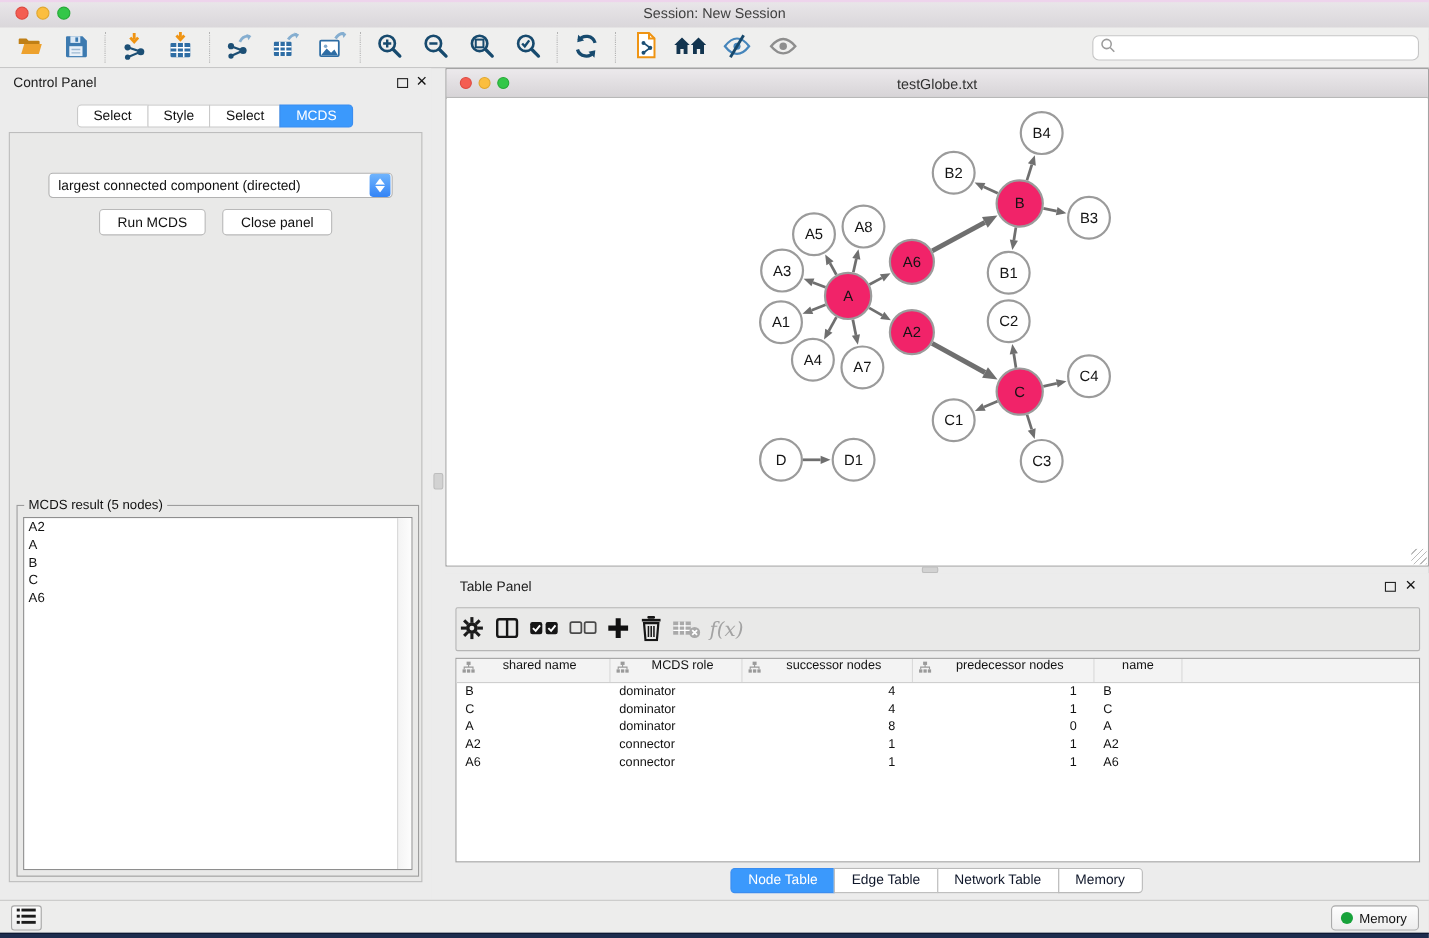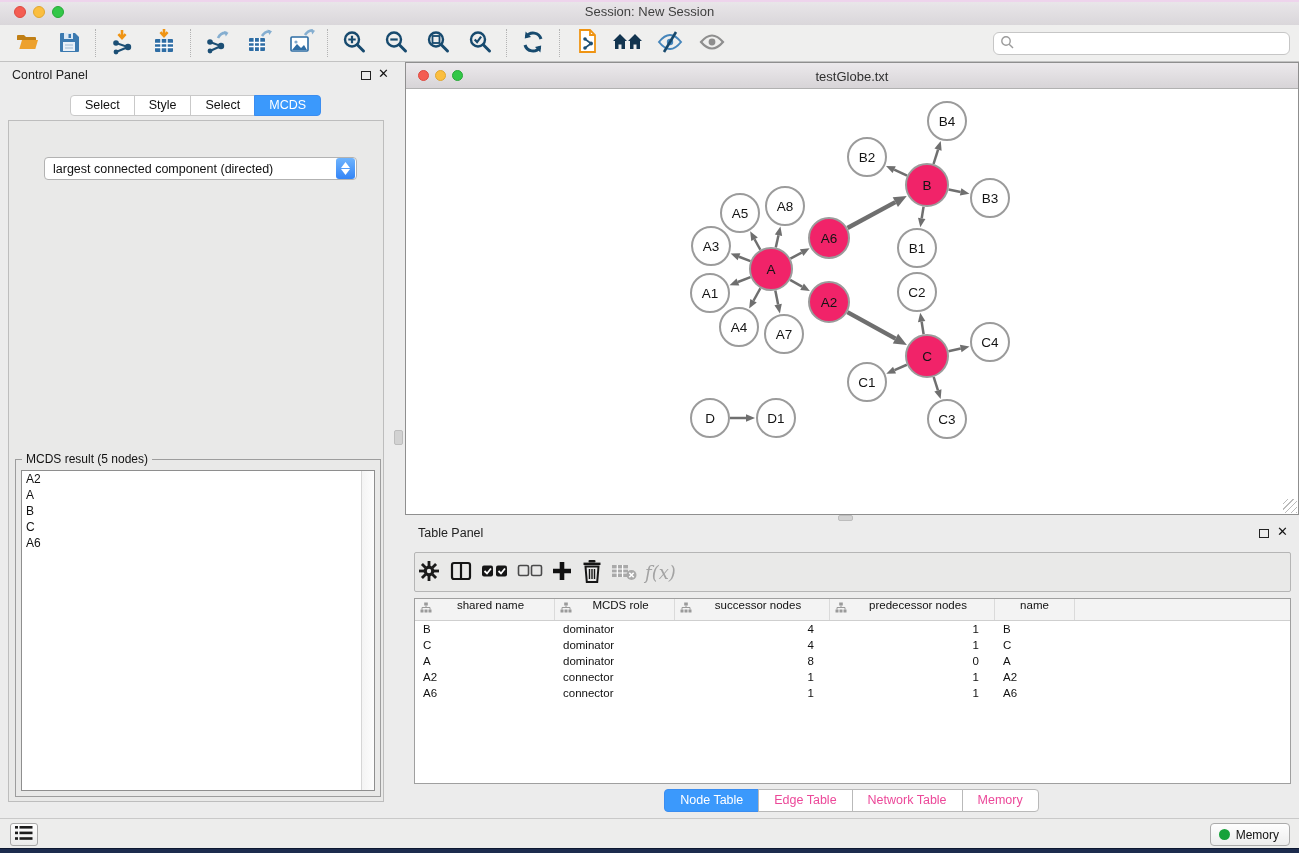--- a/index.html
+++ b/index.html
@@ -88,21 +88,21 @@
   .fx-label { font-family:"DejaVu Serif","Liberation Serif",serif; font-style:italic;
     font-size:18px; color:#a3a3a3; }
   .tp-table { position:absolute; left:9px; right:8px; top:77px; height:186px; background:#fff;
     border:1px solid #9f9f9f; overflow:hidden; }
   .th-row { display:flex; height:22px; background:#f3f3f3; border-bottom:1px solid #cfcfcf; }
   .th-cell { display:flex; align-items:flex-start; border-right:1px solid #dadada; padding-left:5px; }
   .th-cell .lbl { flex:1; text-align:center; font-size:11.5px; color:#111; padding-right:5px; }
   .td-row { display:flex; height:16px; }
   .td-cell { font-size:11.5px; color:#111; line-height:16px; white-space:nowrap; overflow:hidden; }
   .tp-tabs { position:absolute; bottom:6px; left:0; right:0; display:flex; justify-content:center; }
-  .tp-tab { height:23px; line-height:21px; padding:0 15px; font-size:12.5px; color:#ec4899;
+  .tp-tab { height:23px; line-height:21px; padding:0 15px; font-size:12.5px; color:#0f172a;
     background:#fff; border:1px solid #b9b9b9; margin-left:-1px; }
   .tp-tab:first-child { border-radius:4px 0 0 4px; }
   .tp-tab:last-child { border-radius:0 4px 4px 0; }
   .tp-tab.active { background:#3b99fc; border-color:#3b8df0; color:#fff; }
 
   
   .statusbar { position:absolute; left:0; right:0; top:818px; height:30px; background:#ededec;
     border-top:1px solid #c9c9c9; }
   .list-btn { position:absolute; left:10px; top:4px; width:28px; height:23px;
     background:linear-gradient(#fdfdfd,#ebebeb); border:1px solid #a8a8a8; border-radius:3px;
@@ -285,20 +285,24 @@
       <div class="dropdown">
         <span class="val">largest connected component (directed)</span>
         <span class="dd-stepper">
           <svg width="9" height="6" viewBox="0 0 9 6">
               <path d="M4.5 0L9 6H0z" fill="#fff"></path>
             </svg>
           <svg width="9" height="6" viewBox="0 0 9 6">
               <path d="M4.5 6L0 0h9z" fill="#fff"></path>
             </svg>
         </span>
+      </div>
+      <div class="btn-row">
+        <button class="pbtn">Run MCDS</button>
+        <button class="pbtn">Close panel</button>
       </div>
       <div class="result-box">
         <span class="result-legend">MCDS result (5 nodes)</span>
         <div class="result-list" id="mcds-list">
           <div class="result-item">A2</div>
             <div class="result-item">A</div>
             <div class="result-item">B</div>
             <div class="result-item">C</div>
             <div class="result-item">A6</div>
             <div class="result-scroll"></div>

